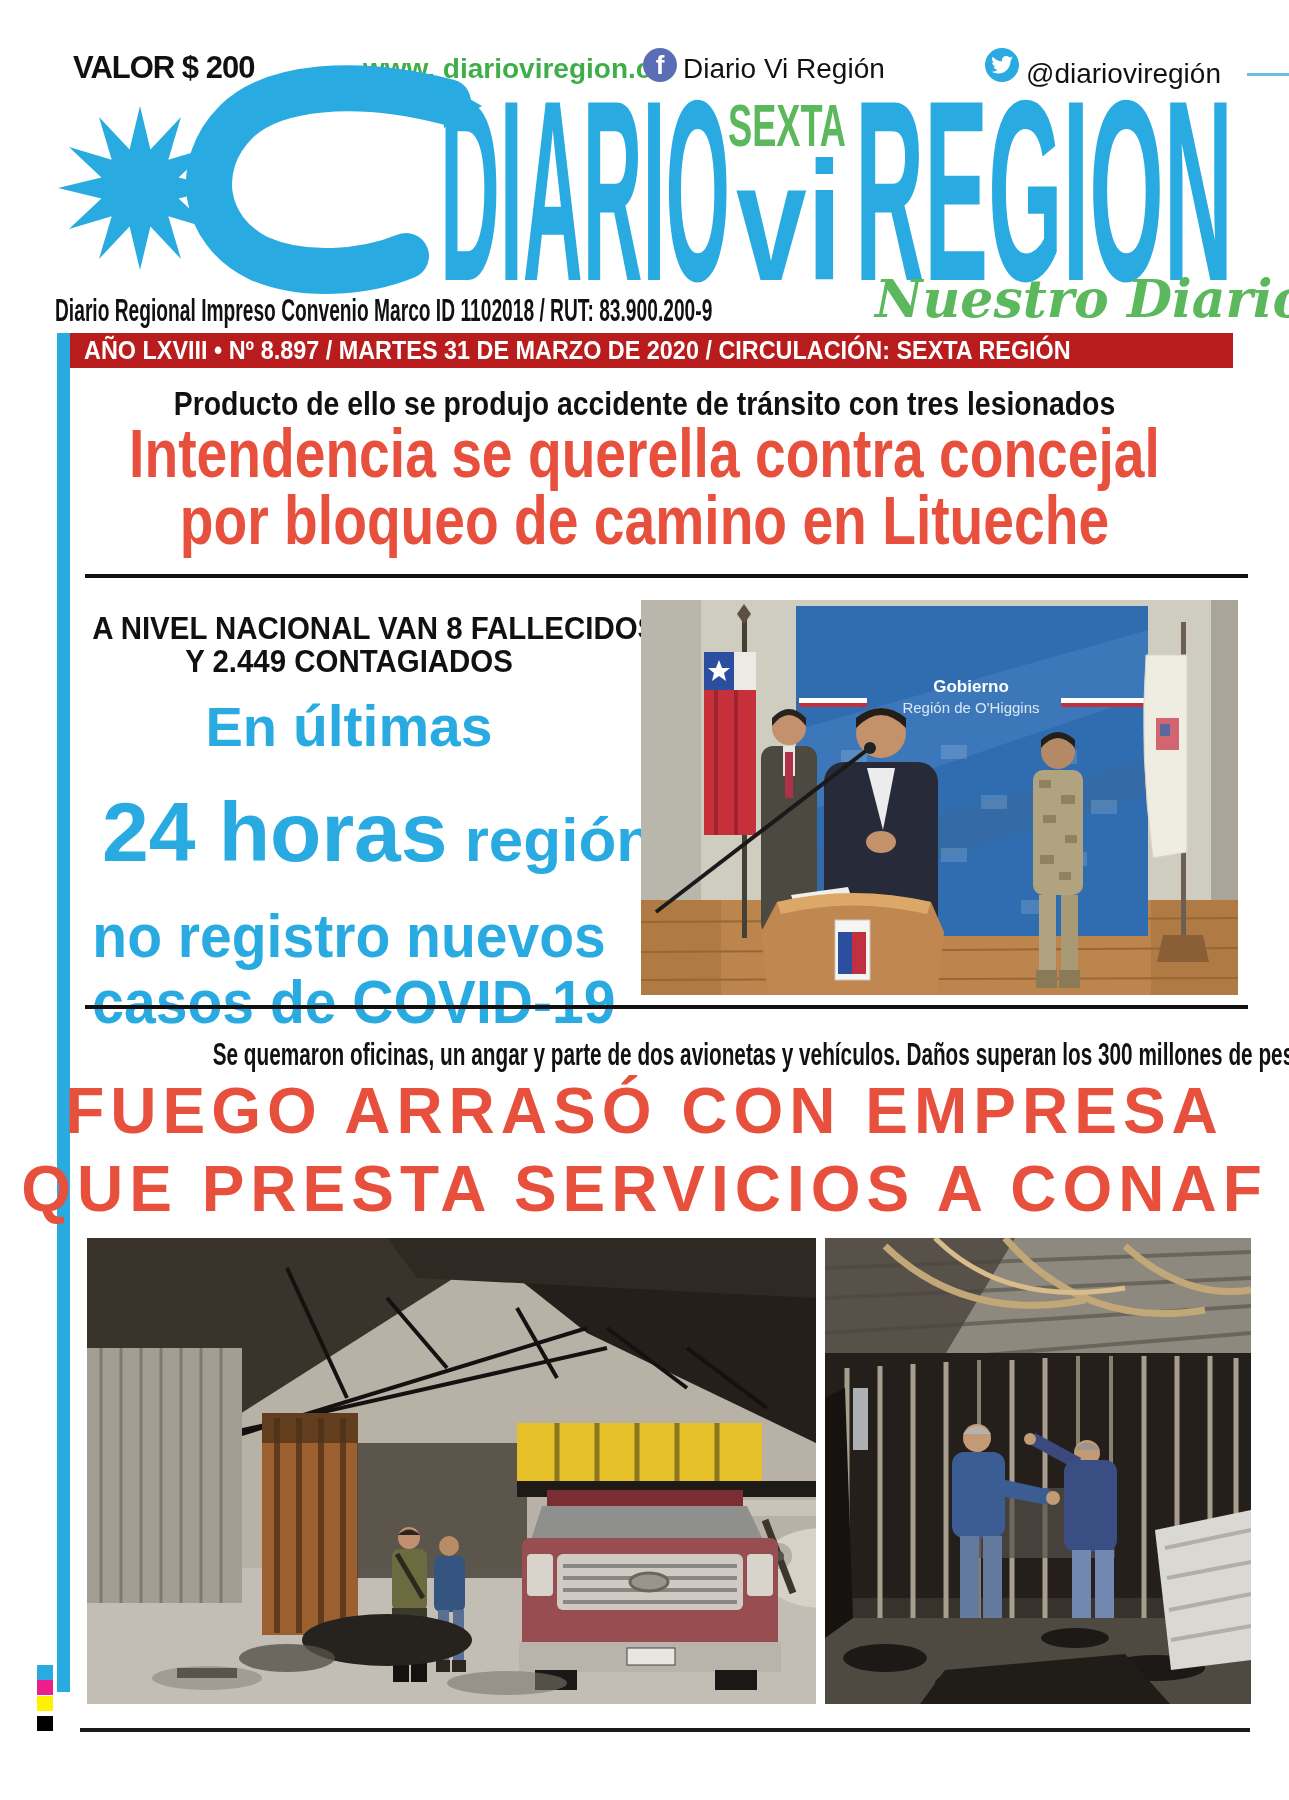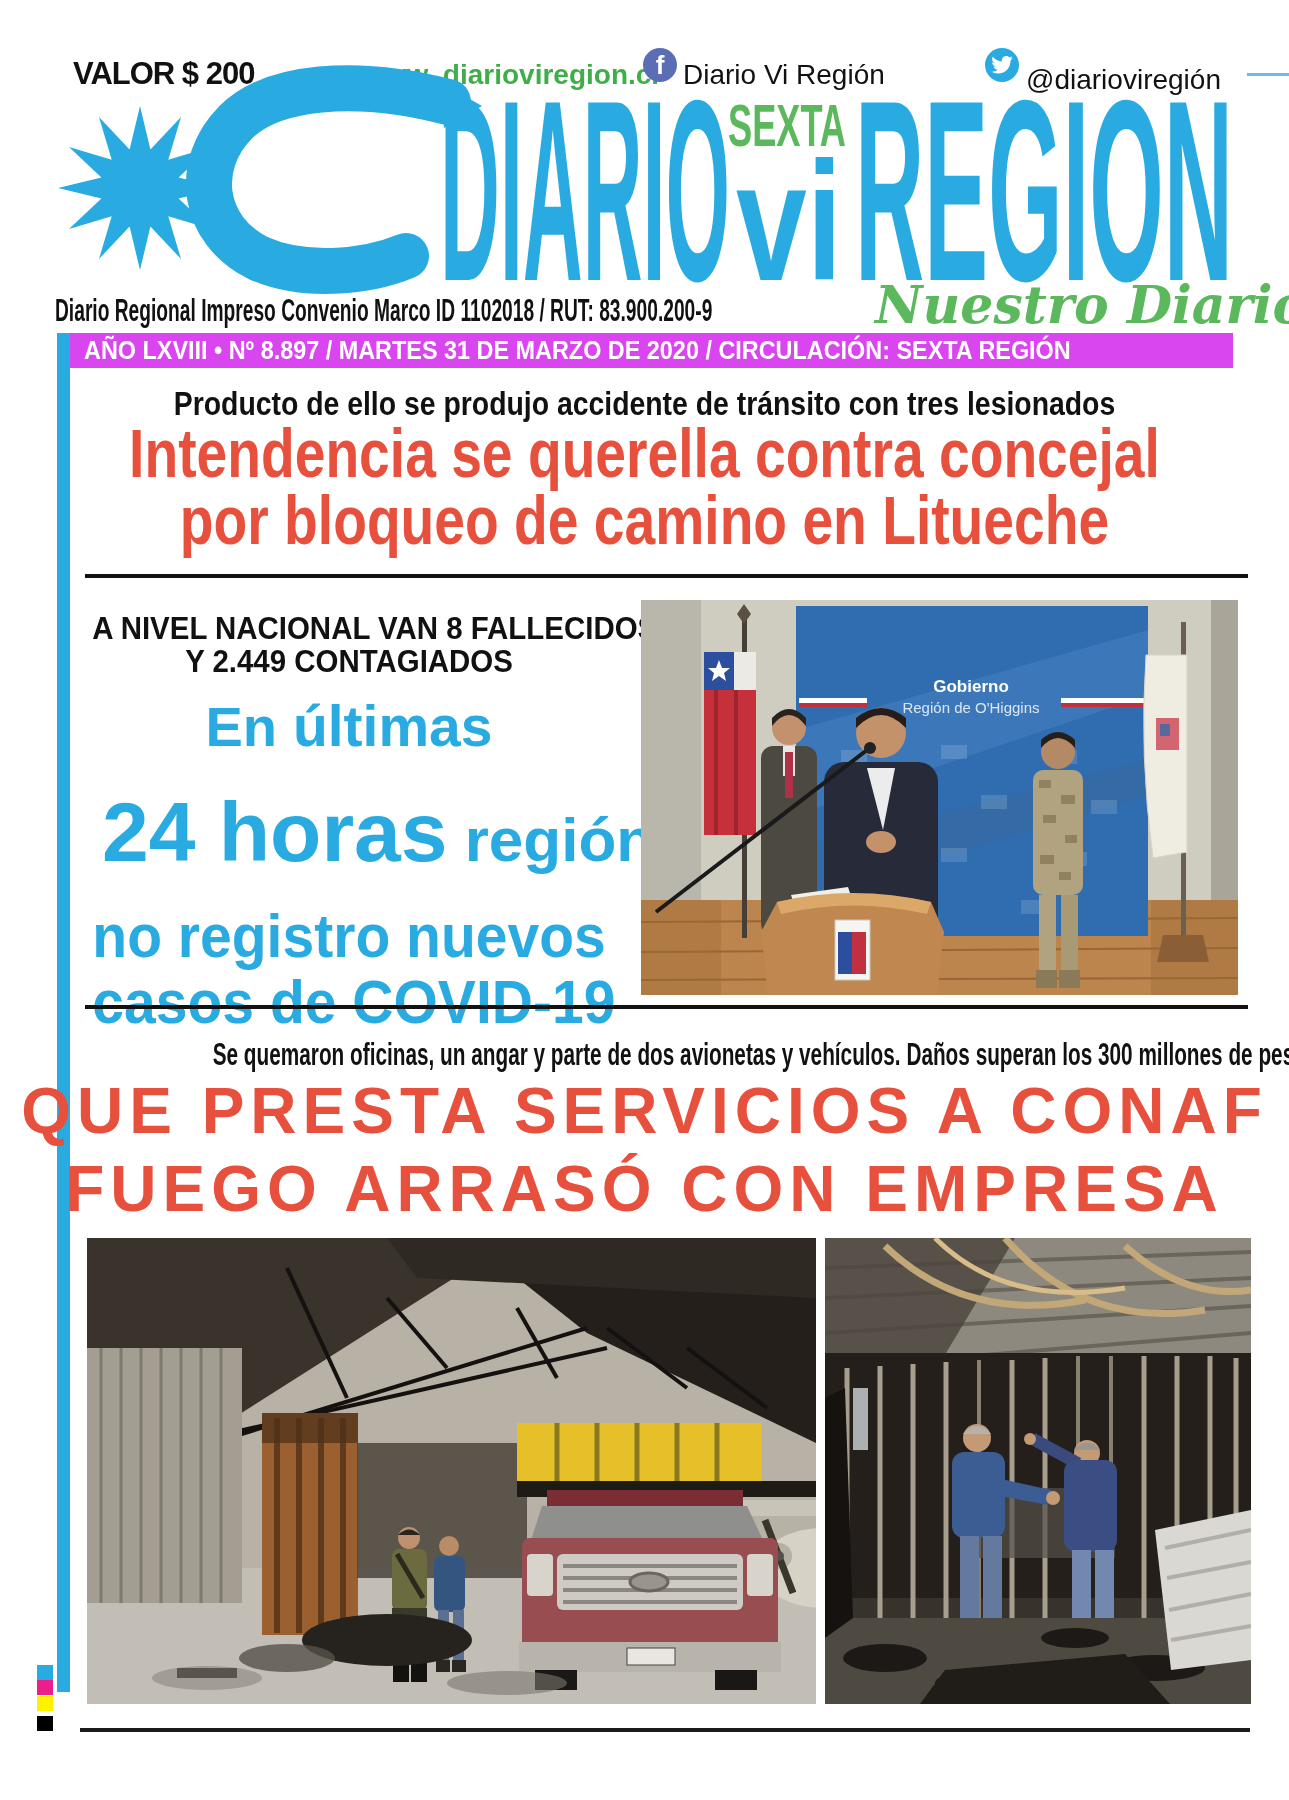--- a/index.html
+++ b/index.html
@@ -1,42 +1,42 @@
 <!DOCTYPE html>
 <html><head>
 <meta charset="utf-8">
 <style>
   html,body{margin:0;padding:0;background:#ffffff;}
   .page{
     position:relative;width:1289px;height:1800px;background:#fff;
     font-family:"Liberation Sans", sans-serif;overflow:hidden;
   }
   .abs{position:absolute;}
-  .nowrap{white-space:nowrap;margin-top:6px;}
+  .nowrap{white-space:nowrap;}
   .center{text-align:center;left:0;width:1289px;}
 
   
   .price{left:73px;top:50px;font-size:31px;font-weight:bold;color:#111;letter-spacing:-1px;}
   .website{left:363px;top:53px;font-size:28px;font-weight:bold;color:#3FAE49;}
   .social-label{font-size:28px;font-weight:normal;color:#111;}
   .fb-label{left:683px;top:53px;}
   .tw-label{left:1026px;top:58px;}
   .fb-icon{left:643px;top:48px;width:34px;height:34px;border-radius:50%;background:#5B6EB5;color:#fff;
     font-size:26px;font-weight:bold;text-align:center;line-height:34px;}
   .tw-icon{left:985px;top:48px;width:34px;height:34px;border-radius:50%;background:#29ABE2;display:flex;align-items:center;justify-content:center;}
   .crop-line{left:1247px;top:73px;width:42px;height:3px;background:#6CBAE8;}
 
   
   .masthead-svg{left:40px;top:80px;overflow:visible;}
   .legal{left:55px;top:292px;font-size:32px;font-weight:bold;color:#111;
     transform:scaleX(0.60);transform-origin:0 0;white-space:nowrap;}
   .tagline{left:875px;top:268px;width:370px;text-align:right;
     font-family:"DejaVu Serif", serif;font-style:italic;font-weight:bold;
     font-size:52px;color:#5CB85C;}
-  .issue-bar{left:68px;top:333px;width:1165px;height:35px;background:#d946ef;}
+  .issue-bar{left:68px;top:333px;width:1165px;height:35px;background:#b91c1c;}
   .issue-text{position:absolute;left:16px;top:0;line-height:35px;font-size:26px;font-weight:bold;color:#fff;
     transform:scaleX(0.90);transform-origin:0 0;white-space:nowrap;}
   .left-stripe{left:57px;top:333px;width:13px;height:1359px;background:#29ABE2;}
 
   
   .kicker1{top:385px;font-size:33px;font-weight:bold;color:#111;
     transform:scaleX(0.86);transform-origin:50% 0;white-space:nowrap;}
   .headline1{top:420px;color:#E8503E;font-size:69px;font-weight:bold;line-height:67px;
     transform:scaleX(0.80);transform-origin:50% 0;white-space:nowrap;}
 
@@ -222,22 +222,22 @@
       <rect x="515" y="118" width="23" height="32" fill="#cc4455" opacity="0.8"></rect>
       <rect x="519" y="124" width="10" height="12" fill="#3a6aaa" opacity="0.8"></rect>
       <polygon points="522,335 562,335 568,362 516,362" fill="#8a5f38"></polygon>
     </g>
   </svg>
 
   <div class="abs rule rule2"></div>
 
   <div class="abs center kicker3">Se quemaron oficinas, un angar y parte de dos avionetas y vehículos. Daños superan los 300 millones de pesos.</div>
   <div class="abs center headline3">
+    <div>FUEGO ARRASÓ CON EMPRESA</div>
     <div>QUE PRESTA SERVICIOS A CONAF</div>
-    <div>FUEGO ARRASÓ CON EMPRESA</div>
   </div>
 
   <svg class="abs photo photoL" width="729" height="466" viewBox="0 0 729 466" preserveAspectRatio="none">
     <rect width="729" height="466" fill="#b8b2a6"></rect>
     <rect x="0" y="330" width="729" height="136" fill="#c2beb6"></rect>
     <polygon points="0,0 430,0 60,235 0,235" fill="#3a332b"></polygon>
     <polygon points="380,0 729,0 729,205 500,95" fill="#241f1a"></polygon>
     <polygon points="300,0 729,0 729,60 330,40" fill="#2e2923"></polygon>
     <g stroke="#141110" stroke-width="4">
       <line x1="60" y1="225" x2="500" y2="90"></line>

